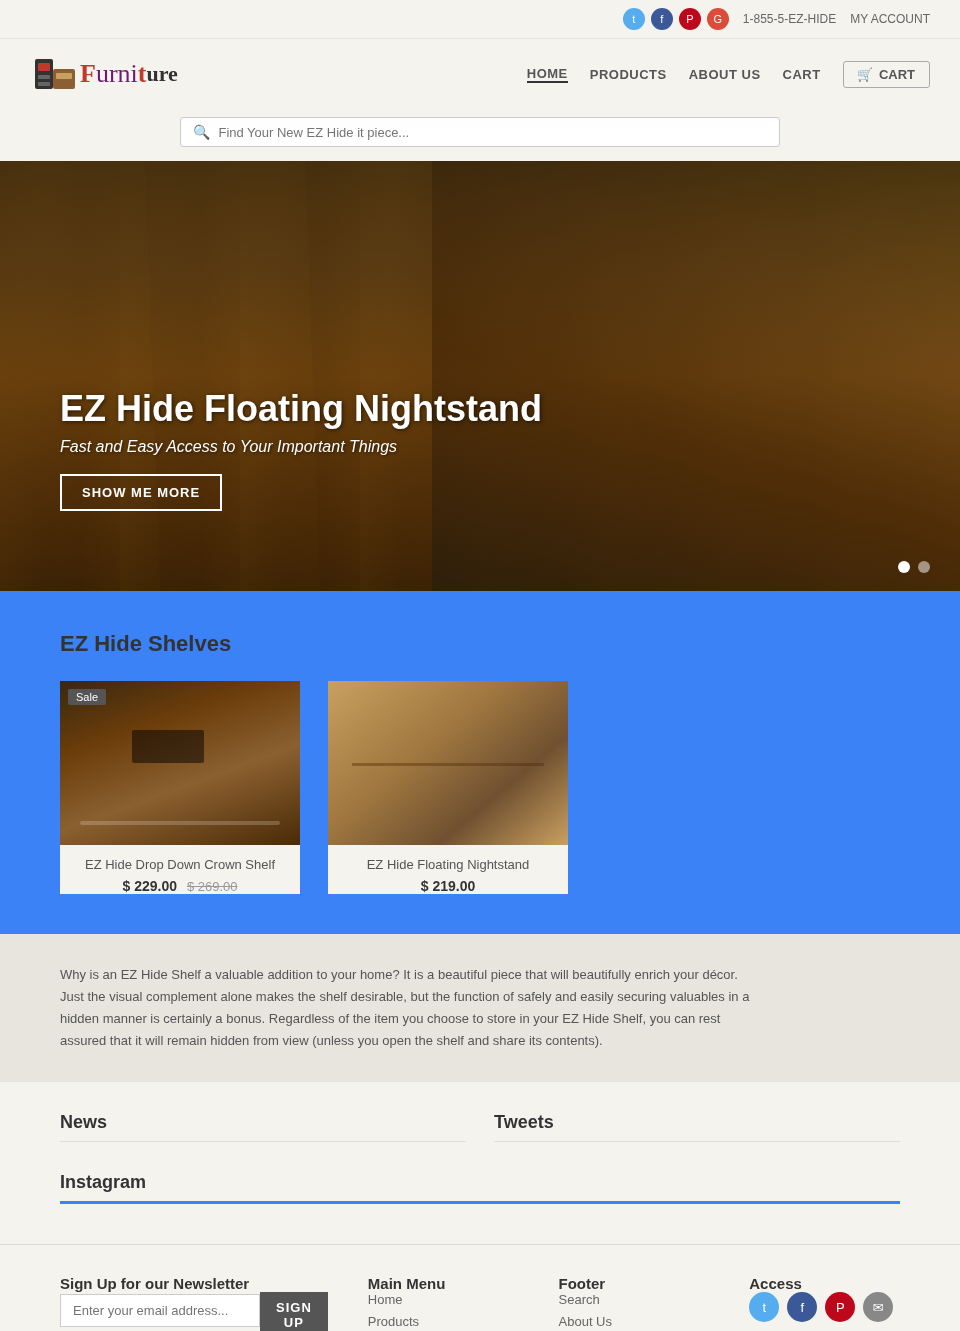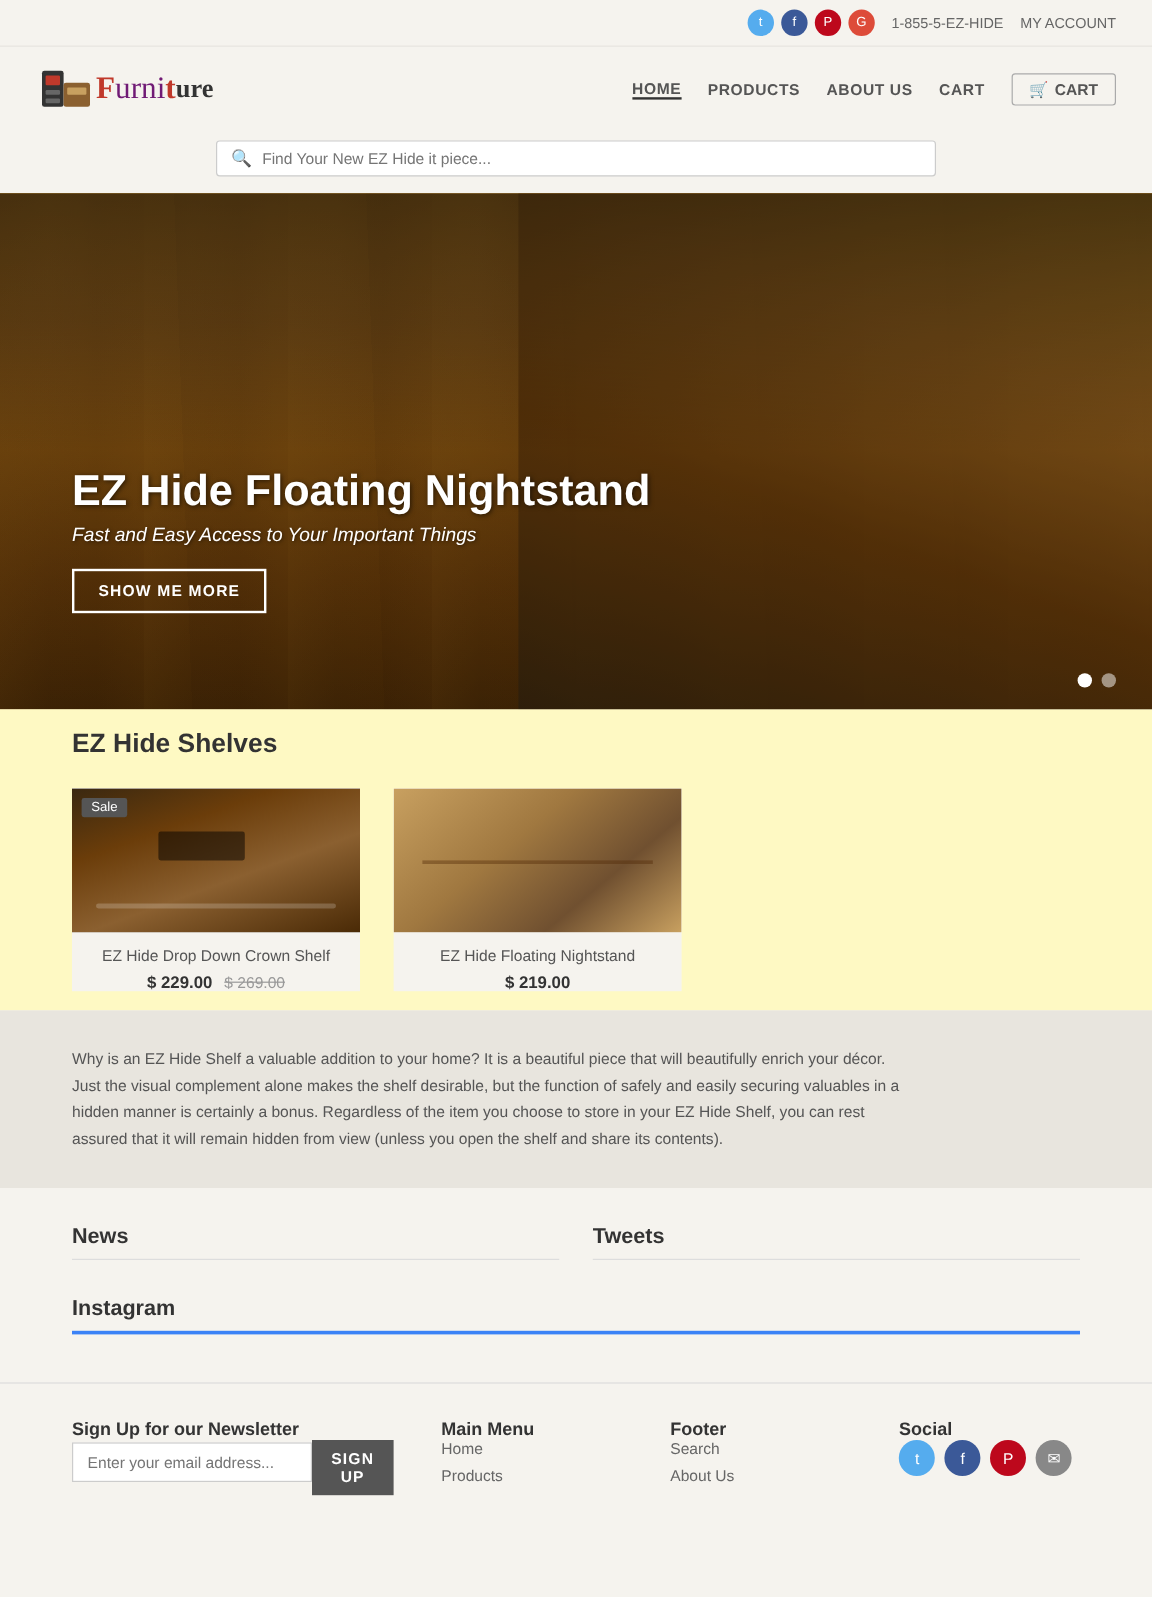--- a/index.html
+++ b/index.html
@@ -95,32 +95,32 @@
     }
     .hero-dots {
       position: absolute; bottom: 18px; right: 30px;
       display: flex; gap: 8px;
     }
     .hero-dot { width: 12px; height: 12px; border-radius: 50%; background: rgba(255,255,255,0.5); cursor: pointer; }
     .hero-dot.active { background: #fff; }
 
     
     .products-section {
-      background: #fef9c3;
-      padding: 16px 60px;
+      background: #3b82f6;
+      padding: 40px 60px;
     }
     .section-title { font-size: 22px; font-weight: bold; color: #333; margin-bottom: 24px; }
     .products-grid {
       display: flex; gap: 28px; justify-content: flex-start;
     }
     .product-card {
       background: #f5f3ee; text-align: center; flex: 1; max-width: 240px; cursor: pointer;
     }
     .product-img-wrap {
-      position: relative; width: 100%; height: 120px;
+      position: relative; width: 100%; height: 164px;
       background: #ccc; overflow: hidden; margin-bottom: 12px;
       display: flex; align-items: center; justify-content: center;
     }
     .sale-badge {
       position: absolute; top: 8px; left: 8px;
       background: #555; color: #fff; font-size: 11px; padding: 2px 8px; border-radius: 2px;
     }
     .product-name { font-size: 13px; color: #555; margin-bottom: 6px; }
     .product-price { font-size: 14px; color: #333; font-weight: bold; }
     .product-price-old { text-decoration: line-through; color: #999; font-weight: normal; font-size: 13px; margin-left: 6px; }
@@ -327,21 +327,21 @@
 
   </div>
 
   <div class="footer-col">
     <div class="footer-col-title">Footer</div>
     <a class="footer-link">Search</a>
     <a class="footer-link">About Us</a>
   </div>
 
   <div class="footer-col">
-    <div class="footer-col-title">Social</div>
+    <div class="footer-col-title">Access</div>
     <div class="footer-social-icons">
       <div class="footer-social-icon fsi-twitter">t</div>
       <div class="footer-social-icon fsi-facebook">f</div>
       <div class="footer-social-icon fsi-pinterest">P</div>
       <div class="footer-social-icon fsi-email">✉</div>
     </div>
   </div>
 
 </div>
 

